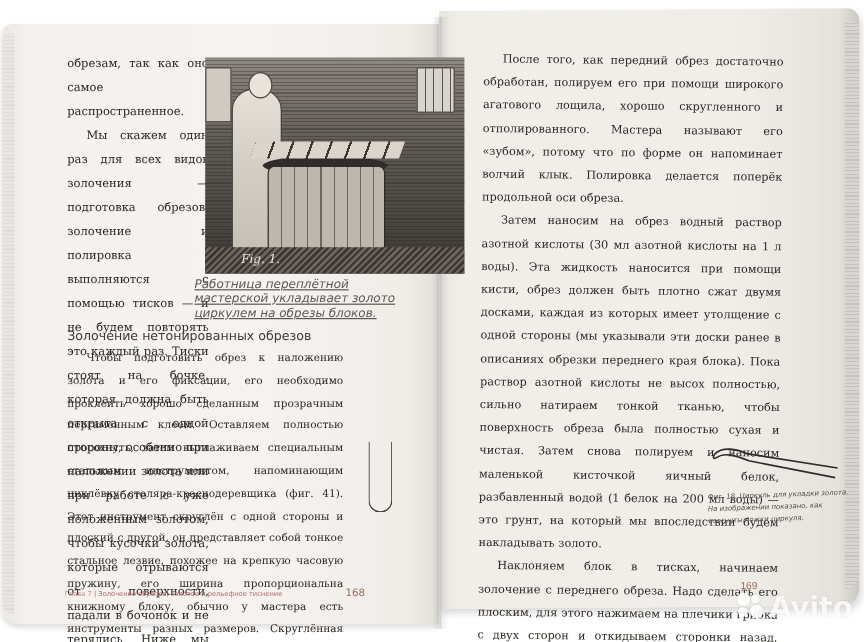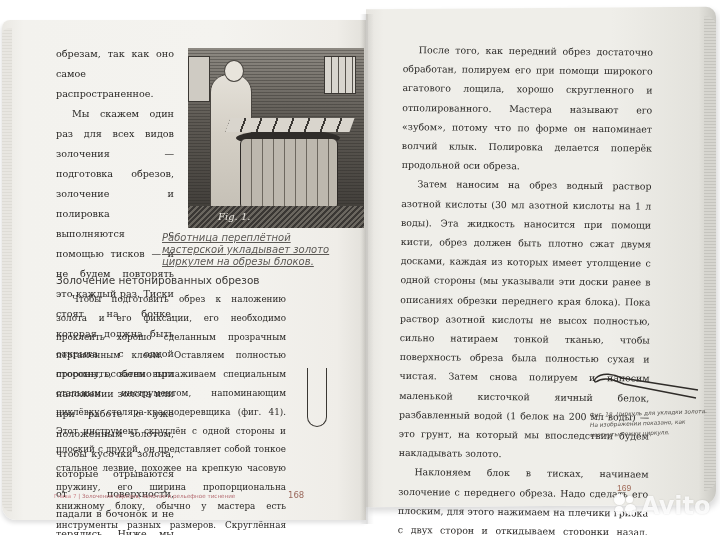--- a/index.html
+++ b/index.html
@@ -47,25 +47,26 @@
     font-size: 9.6px;
     line-height: 20px;
     text-align: justify;
   }
   .text p { margin: 0; }
   .indent { text-indent: 16px; }
   .left-col {
     position: absolute; left: 56px; top: 44px; width: 118px;
   }
   .figure-engraving {
-    position: absolute; left: 188px; top: 48px; width: 176px; height: 180px;
+    position: absolute; left: 171px; top: 48px; width: 176px; height: 180px;
     background:
       repeating-linear-gradient(0deg, rgba(40,38,35,0.35) 0 1px, transparent 1px 3px),
       linear-gradient(180deg, #8e8a83 0%, #5e5a54 40%, #3c3935 100%);
     overflow: hidden;
+    padding-left: 40px;
   }
   .figure-engraving .window {
     position: absolute; right: 8px; top: 8px; width: 30px; height: 36px;
     background: repeating-linear-gradient(90deg, #d8d5ce 0 6px, #56524c 6px 7px), #d8d5ce;
     border: 1px solid #3a3733;
   }
   .figure-engraving .window-l {
     position: absolute; left: 0; top: 8px; width: 20px; height: 44px;
     background: #cfcbc3; border: 1px solid #3a3733;
   }

